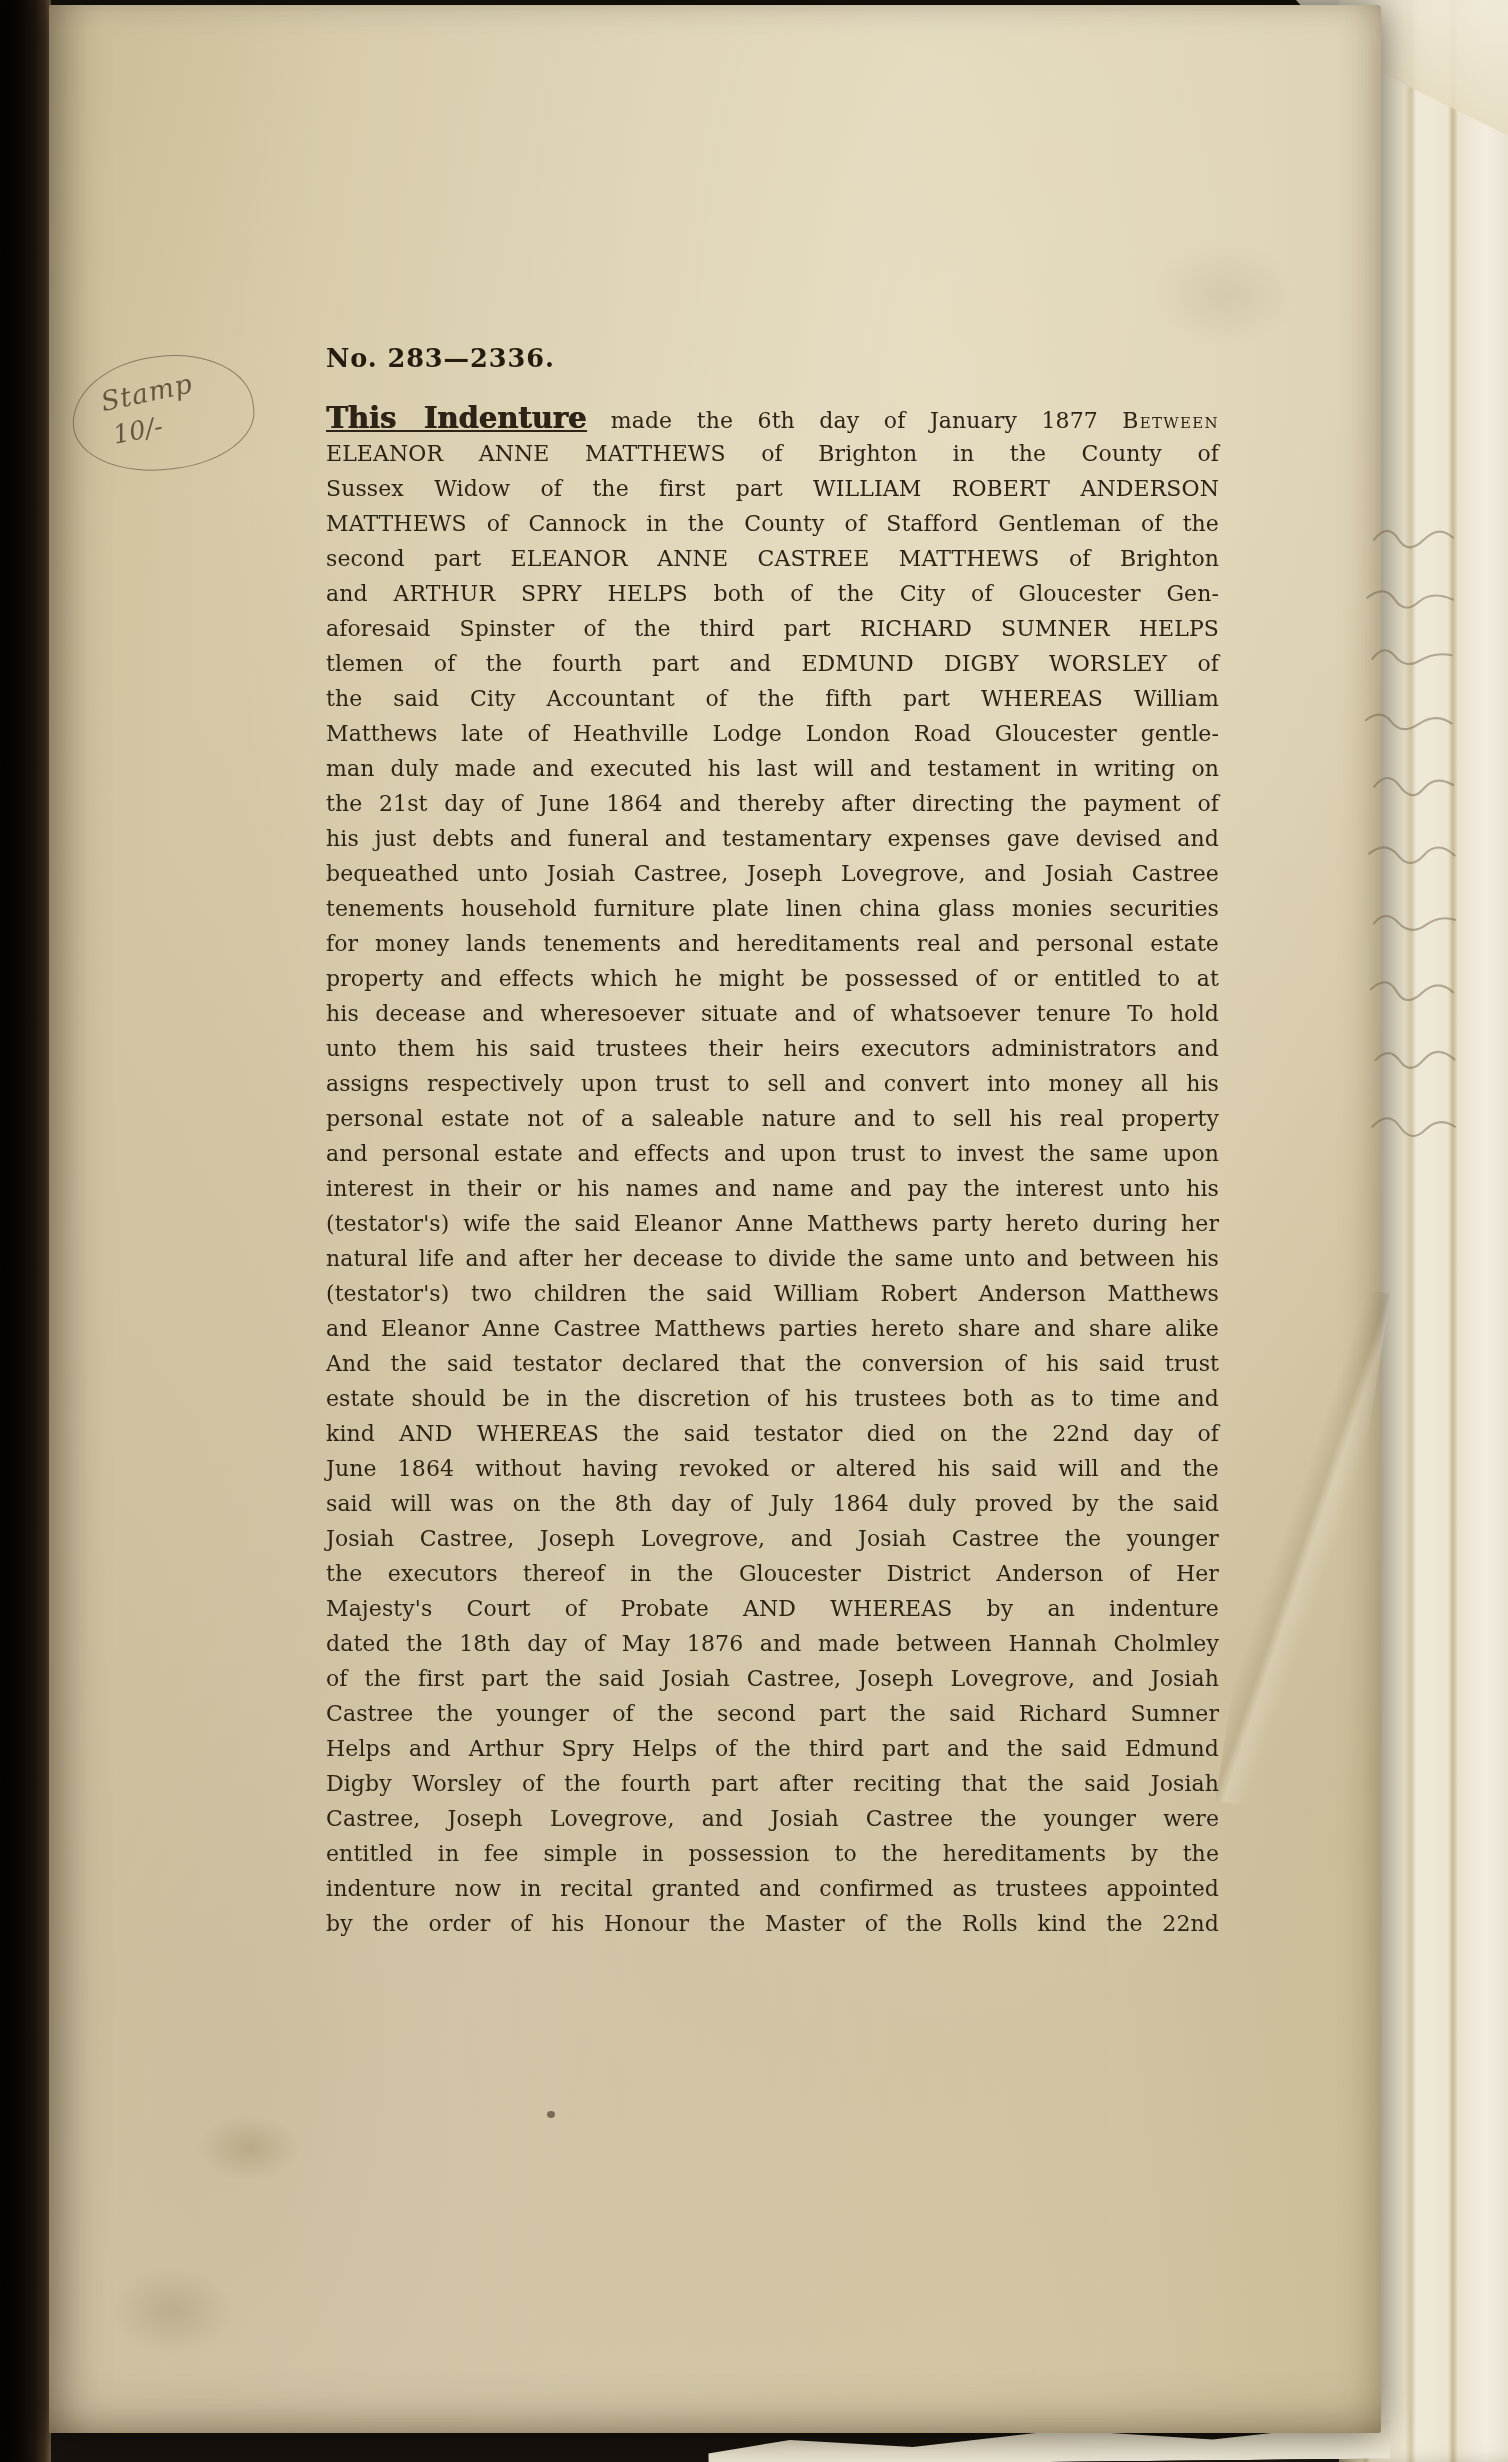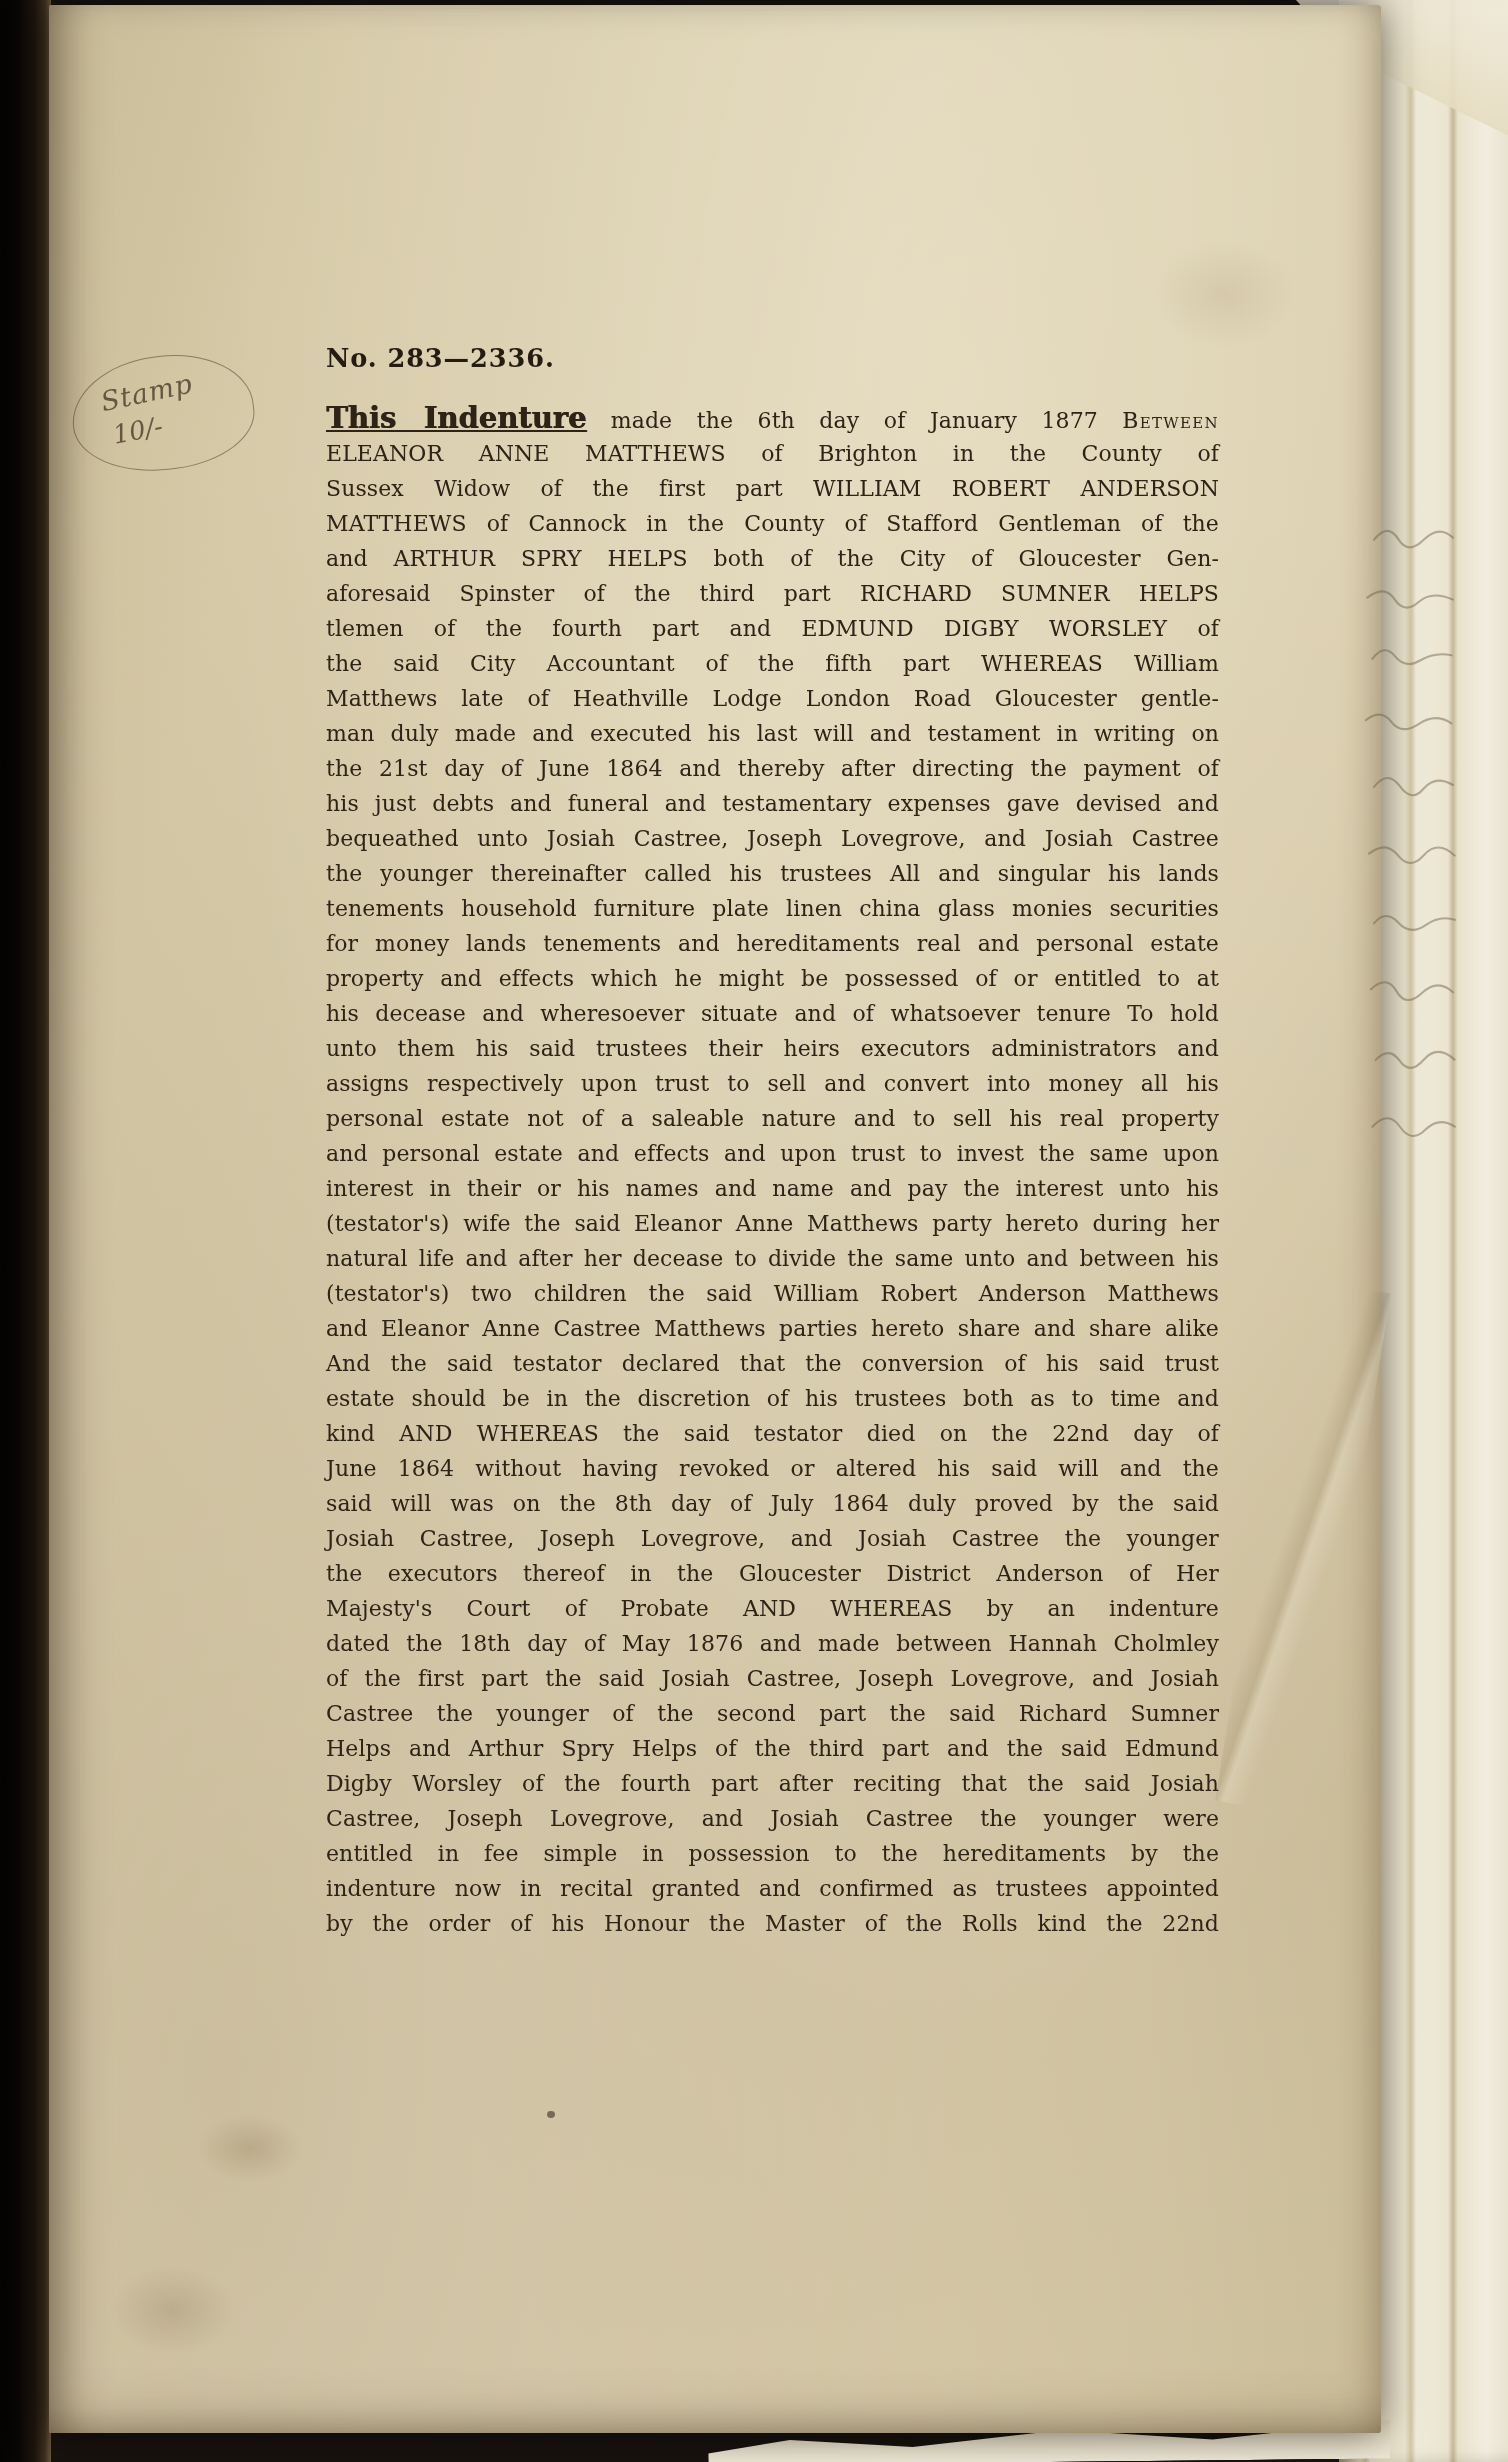--- a/index.html
+++ b/index.html
@@ -157,40 +157,40 @@
       <span class="smallcaps">Between</span>
     </div>
     <div>
 
         <div class="body-line">ELEANOR ANNE MATTHEWS of Brighton in the County of</div>
 
         <div class="body-line">Sussex Widow of the first part WILLIAM ROBERT ANDERSON</div>
 
         <div class="body-line">MATTHEWS of Cannock in the County of Stafford Gentleman of the</div>
 
+        <div class="body-line">second part ELEANOR ANNE CASTREE MATTHEWS of Brighton</div>
 
         <div class="body-line">and ARTHUR SPRY HELPS both of the City of Gloucester Gen-</div>
 
         <div class="body-line">aforesaid Spinster of the third part RICHARD SUMNER HELPS</div>
 
         <div class="body-line">tlemen of the fourth part and EDMUND DIGBY WORSLEY of</div>
 
         <div class="body-line">the said City Accountant of the fifth part WHEREAS William</div>
 
         <div class="body-line">Matthews late of Heathville Lodge London Road Gloucester gentle-</div>
 
         <div class="body-line">man duly made and executed his last will and testament in writing on</div>
 
         <div class="body-line">the 21st day of June 1864 and thereby after directing the payment of</div>
 
         <div class="body-line">his just debts and funeral and testamentary expenses gave devised and</div>
 
         <div class="body-line">bequeathed unto Josiah Castree, Joseph Lovegrove, and Josiah Castree</div>
 
-        <div class="body-line">the younger thereinafter called his trustees All and singular his lands</div>
 
         <div class="body-line">tenements household furniture plate linen china glass monies securities</div>
 
         <div class="body-line">for money lands tenements and hereditaments real and personal estate</div>
 
         <div class="body-line">property and effects which he might be possessed of or entitled to at</div>
 
         <div class="body-line">his decease and wheresoever situate and of whatsoever tenure To hold</div>
 
         <div class="body-line">unto them his said trustees their heirs executors administrators and</div>

